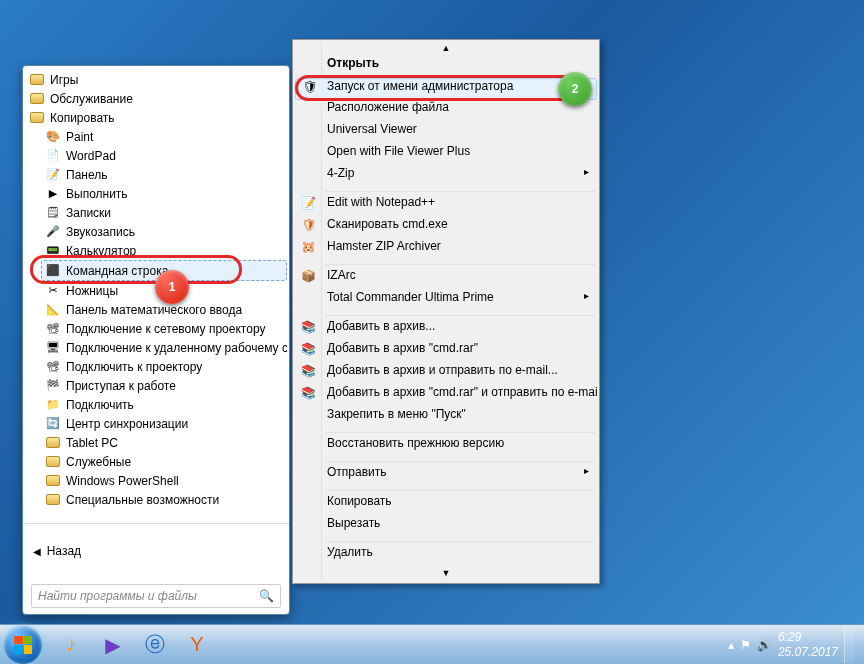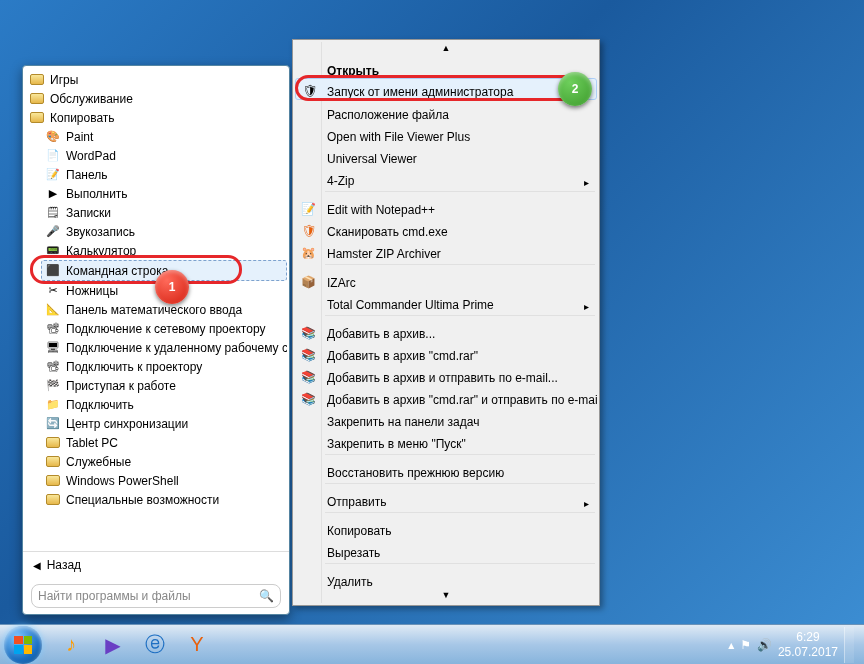--- a/index.html
+++ b/index.html
@@ -10,44 +10,44 @@
 .programs-list { flex: 1; overflow: hidden; padding: 4px 2px; }
 .prog-item { display: flex; align-items: center; height: 19px; padding: 1px 4px; cursor: pointer; white-space: nowrap; overflow: hidden; }
 .prog-item.sel { background: #e5f1fc; border: 1px dashed #7da2ce; border-radius: 3px; height: 21px; padding: 0 3px; }
 .red-outline { position: absolute; border: 3px solid #e6272a; border-radius: 14px; pointer-events: none; }
 .badge { position: absolute; width: 34px; height: 34px; border-radius: 50%; color: #fff; font-size: 20px; font-weight: 700; display: flex; align-items: center; justify-content: center; box-shadow: inset 0 2px 4px rgba(255,255,255,.4), 0 2px 4px rgba(0,0,0,.5); pointer-events: none; }
 .badge.red { background: radial-gradient(circle at 35% 30%, #ff6a5a, #d31e0f); }
 .badge.green { background: radial-gradient(circle at 35% 30%, #6ecf5c, #3c9a2b); }
 .indent { margin-left: 16px; }
 .ico { width: 16px; height: 16px; margin-right: 5px; display: flex; align-items: center; justify-content: center; font-size: 11px; flex-shrink: 0; }
 .folder-ico { background: linear-gradient(#f9e79a, #e6b74a); border-radius: 2px; width: 14px; height: 11px; border: 1px solid #b38a2a; }
-.back-row { display: flex; align-items: center; padding: 6px 10px; border-top: 1px solid #ddd; cursor: pointer; }
+.back-row { display: flex; align-items: center; padding: 20px 10px; border-top: 1px solid #ddd; cursor: pointer; }
 .back-row::before { content: "◀"; font-size: 10px; margin-right: 6px; }
-.search-box { margin: 6px 8px; padding: 4px 6px; border: 1px solid #ccc; border-radius: 8px; background: #fff; color: #888; display: flex; align-items: center; }
+.search-box { margin: 6px 8px; padding: 4px 6px; border: 1px solid #ccc; border-radius: 2px; background: #fff; color: #888; font-style: italic; display: flex; align-items: center; }
 .search-box::after { content: "🔍"; margin-left: auto; font-style: normal; font-size: 12px; }
 
 
 .context-menu { position: absolute; left: 292px; top: 39px; width: 308px; background: #f0f0f0; border: 1px solid #979797; box-shadow: 3px 3px 6px rgba(0,0,0,.35); padding: 2px; }
 .context-menu::before { content: ""; position: absolute; left: 28px; top: 2px; bottom: 2px; width: 1px; background: #e0e0e0; }
-.cm-item { display: flex; align-items: flex-end; height: 22px; padding: 0 20px 0 32px; cursor: pointer; position: relative; white-space: nowrap; overflow: hidden; }
+.cm-item { display: flex; align-items: flex-start; height: 22px; padding: 0 20px 0 32px; cursor: pointer; position: relative; white-space: nowrap; overflow: hidden; }
 .cm-item:hover, .cm-item.hl { background: #e5f1fc; border: 1px solid #aecff7; border-radius: 3px; padding: 0 19px 0 31px; height: 22px; }
 .cm-item.bold { font-weight: 700; }
 .cm-sep { height: 1px; background: #e0e0e0; margin: 3px 2px 3px 30px; }
 .cm-arrow::after { content: "▸"; position: absolute; right: 8px; font-size: 10px; }
 .cm-ico { position: absolute; left: 6px; width: 16px; height: 16px; display: flex; align-items: center; justify-content: center; font-size: 12px; }
 .scroll-arrow { text-align: center; height: 14px; line-height: 12px; font-size: 9px; cursor: pointer; }
 
 
 .taskbar { position: absolute; bottom: 0; left: 0; right: 0; height: 40px; background: linear-gradient(#dfeaf5, #a7c7e7 50%, #87b4dc); border-top: 1px solid #6a92b8; display: flex; align-items: center; padding: 0 4px; }
 .orb { width: 38px; height: 38px; border-radius: 50%; background: radial-gradient(circle at 35% 30%, #7fc6ff, #1a6fc2 60%, #0d4a86); box-shadow: 0 0 6px rgba(120,200,255,.8), inset 0 2px 4px rgba(255,255,255,.6); display: flex; align-items: center; justify-content: center; cursor: pointer; margin-right: 8px; }
 .orb-flag { width: 18px; height: 18px; display: grid; grid-template: 1fr 1fr/1fr 1fr; gap: 1px; }
 .orb-flag span:nth-child(1){background:#f25022}.orb-flag span:nth-child(2){background:#7fba00}.orb-flag span:nth-child(3){background:#00a4ef}.orb-flag span:nth-child(4){background:#ffb900}
 .tb-icon { width: 40px; height: 32px; margin: 0 1px; display: flex; align-items: center; justify-content: center; font-size: 20px; cursor: pointer; border-radius: 3px; }
 .tray { margin-left: auto; display: flex; align-items: center; gap: 6px; color: #fff; font-size: 11px; padding-right: 6px; }
-.tray .clock { text-align: center; line-height: 1.2; }
+.tray .clock { text-align: left; line-height: 1.2; font-style: italic; }
 .show-desktop { width: 10px; height: 36px; border-left: 1px solid rgba(255,255,255,.4); background: rgba(255,255,255,.1); cursor: pointer; }
 </style>
 </head>
 <body>
 
 <div class="start-panel">
   <div class="programs-list" id="programs-list">
       <div class="prog-item">
         <span class="ico">
           <span class="folder-ico"></span>
@@ -170,24 +170,24 @@
         <span>Открыть</span>
       </div>
       <div class="cm-item hl">
         <span class="cm-ico">🛡</span>
         <span>Запуск от имени администратора</span>
       </div>
       <div class="cm-item">
         <span>Расположение файла</span>
       </div>
       <div class="cm-item">
+        <span>Universal Viewer</span>
+      </div>
+      <div class="cm-item">
         <span>Open with File Viewer Plus</span>
-      </div>
-      <div class="cm-item">
-        <span>Universal Viewer</span>
       </div>
       <div class="cm-item cm-arrow">
         <span>4-Zip</span>
       </div>
       <div class="cm-sep"></div>
       <div class="cm-item">
         <span class="cm-ico">📝</span>
         <span>Edit with Notepad++</span>
       </div>
       <div class="cm-item">
@@ -215,23 +215,20 @@
         <span class="cm-ico">📚</span>
         <span>Добавить в архив "cmd.rar"</span>
       </div>
       <div class="cm-item">
         <span class="cm-ico">📚</span>
         <span>Добавить в архив и отправить по e-mail...</span>
       </div>
       <div class="cm-item">
         <span class="cm-ico">📚</span>
         <span>Добавить в архив "cmd.rar" и отправить по e-mail</span>
-      </div>
-      <div class="cm-item">
-        <span>Закрепить на панели задач</span>
       </div>
       <div class="cm-item">
         <span>Закрепить в меню "Пуск"</span>
       </div>
       <div class="cm-sep"></div>
       <div class="cm-item">
         <span>Восстановить прежнюю версию</span>
       </div>
       <div class="cm-sep"></div>
       <div class="cm-item cm-arrow">

